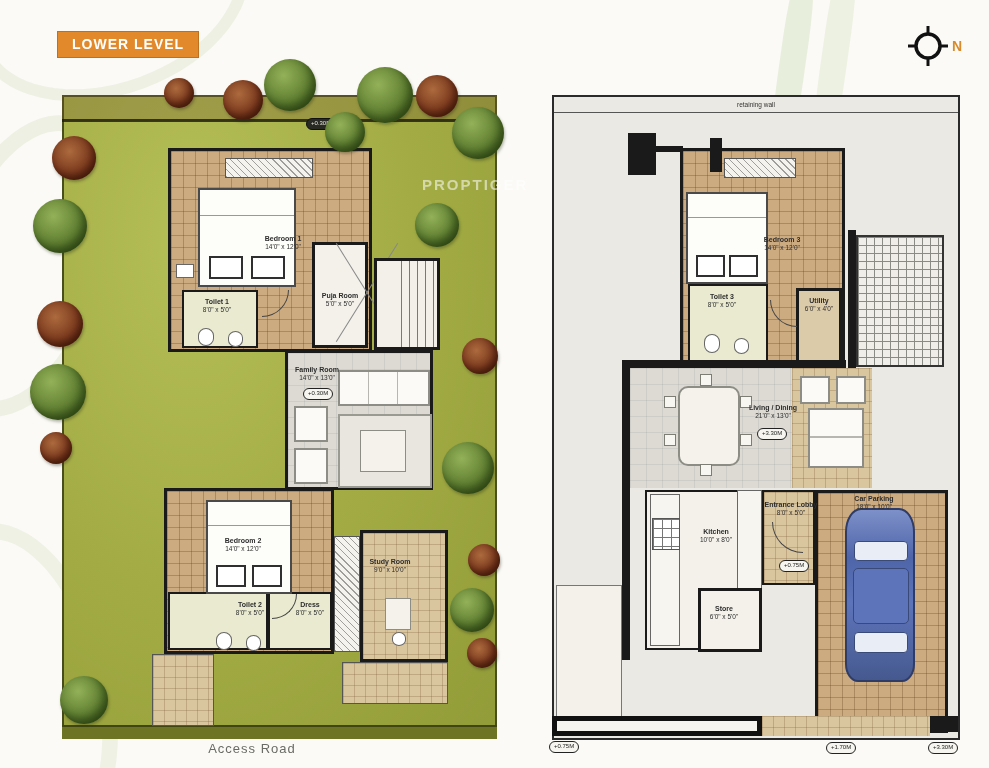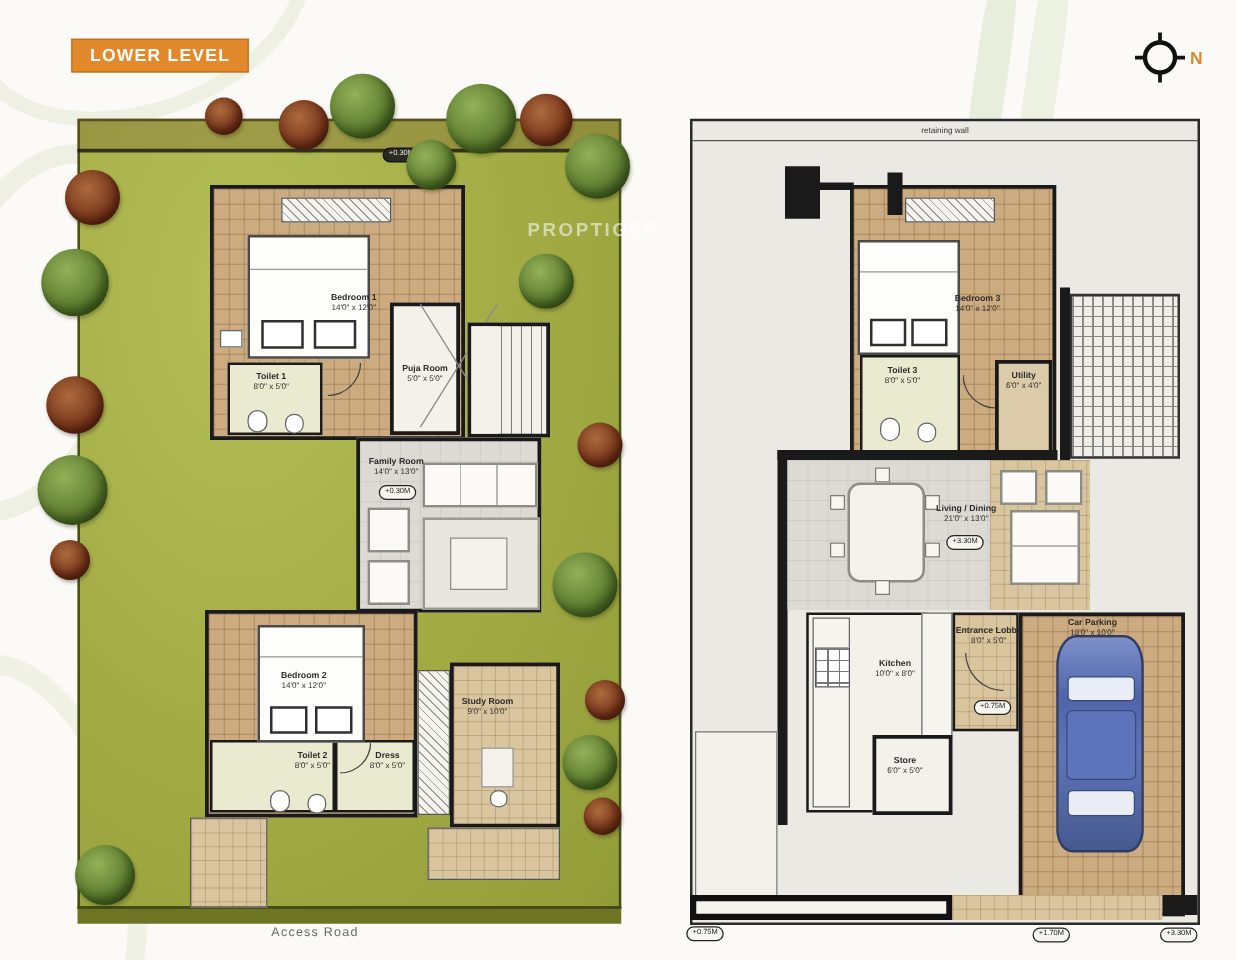--- a/index.html
+++ b/index.html
@@ -65,21 +65,21 @@
     font-size:7px;
   }
   .room-label .rname { display:block; font-weight:bold; font-size:7px; }
   .room-label .rdims { display:block; font-size:6.5px; }
   .lvl-pill {
     position:absolute; font-size:6px; line-height:9px; height:10px;
     background:#f6f5ef; border:1px solid #222; border-radius:6px;
     padding:0 4px; color:#1d1d1d; white-space:nowrap;
   }
   .tinytext { position:absolute; font-size:6.5px; color:#333; }
-  .roadtext { position:absolute; font-size:10px; color:#6a6a66; letter-spacing:1px; }
+  .roadtext { position:absolute; font-size:13px; color:#6a6a66; letter-spacing:1px; }
   .watermark {
     position:absolute; font-size:15px; letter-spacing:2px; font-weight:bold;
     color:rgba(255,255,255,.55);
   }
   
   .tree { position:absolute; border-radius:50%;
     background:radial-gradient(circle at 38% 32%, #93b158, #618032 55%, #3f5a1e 95%);
     box-shadow:inset -4px -5px 8px rgba(20,40,5,.55), 1px 2px 3px rgba(40,50,20,.35);
   }
   .shrub { position:absolute; border-radius:50%;

